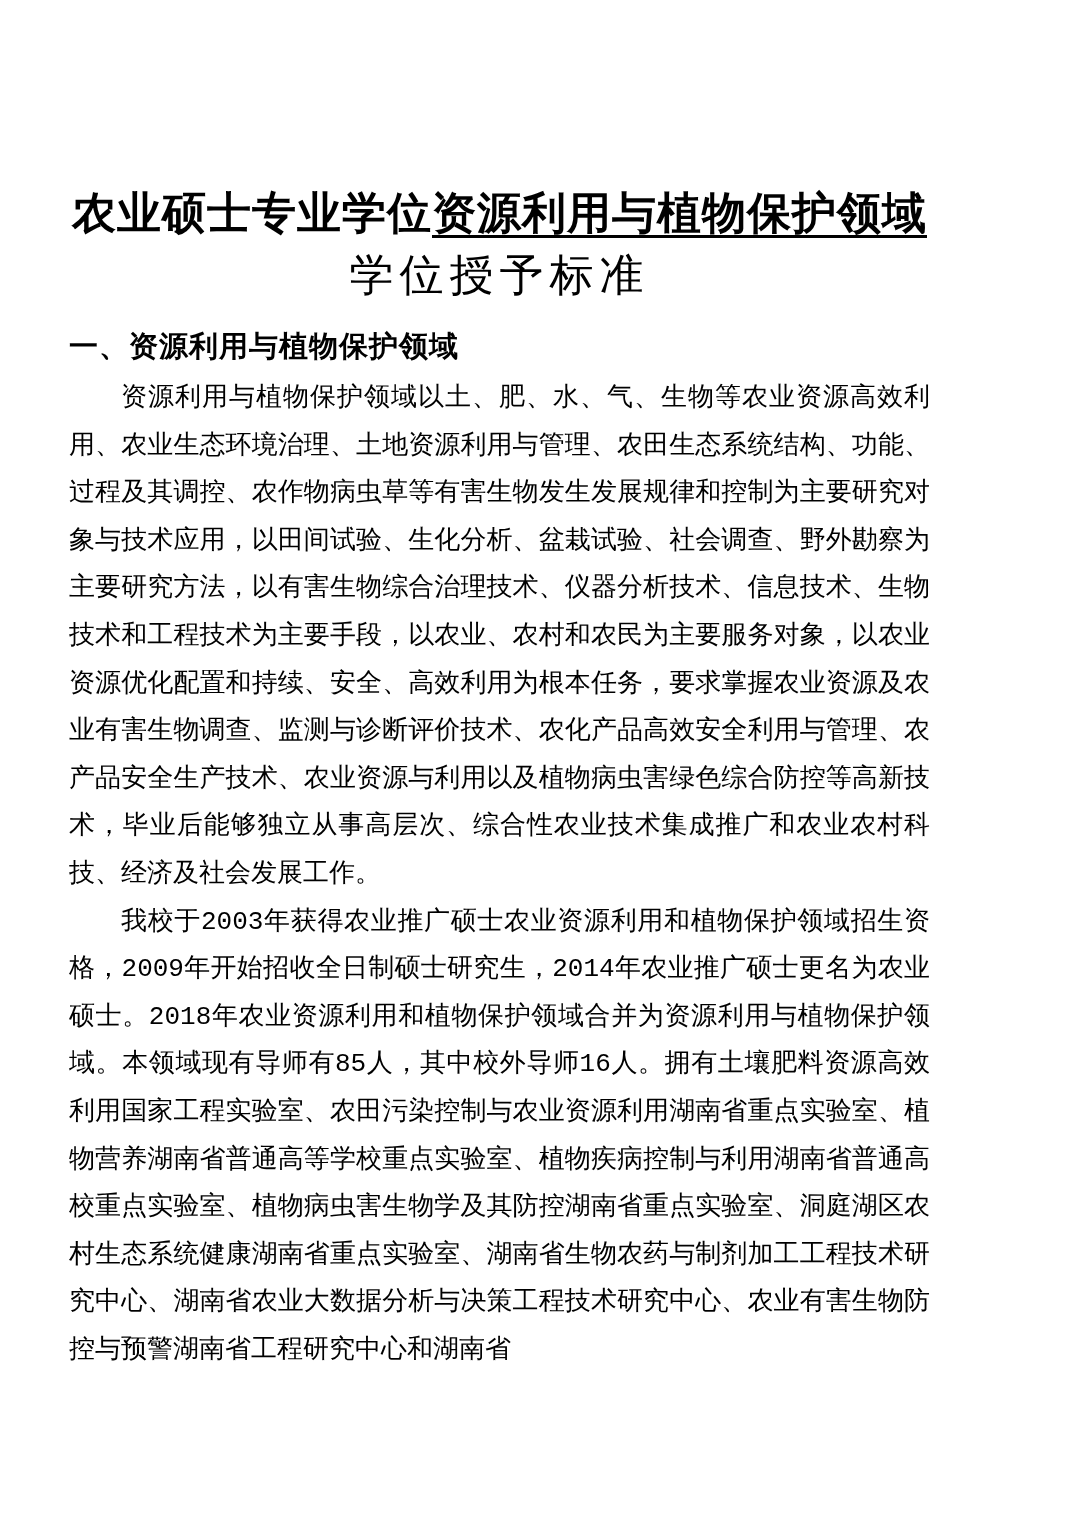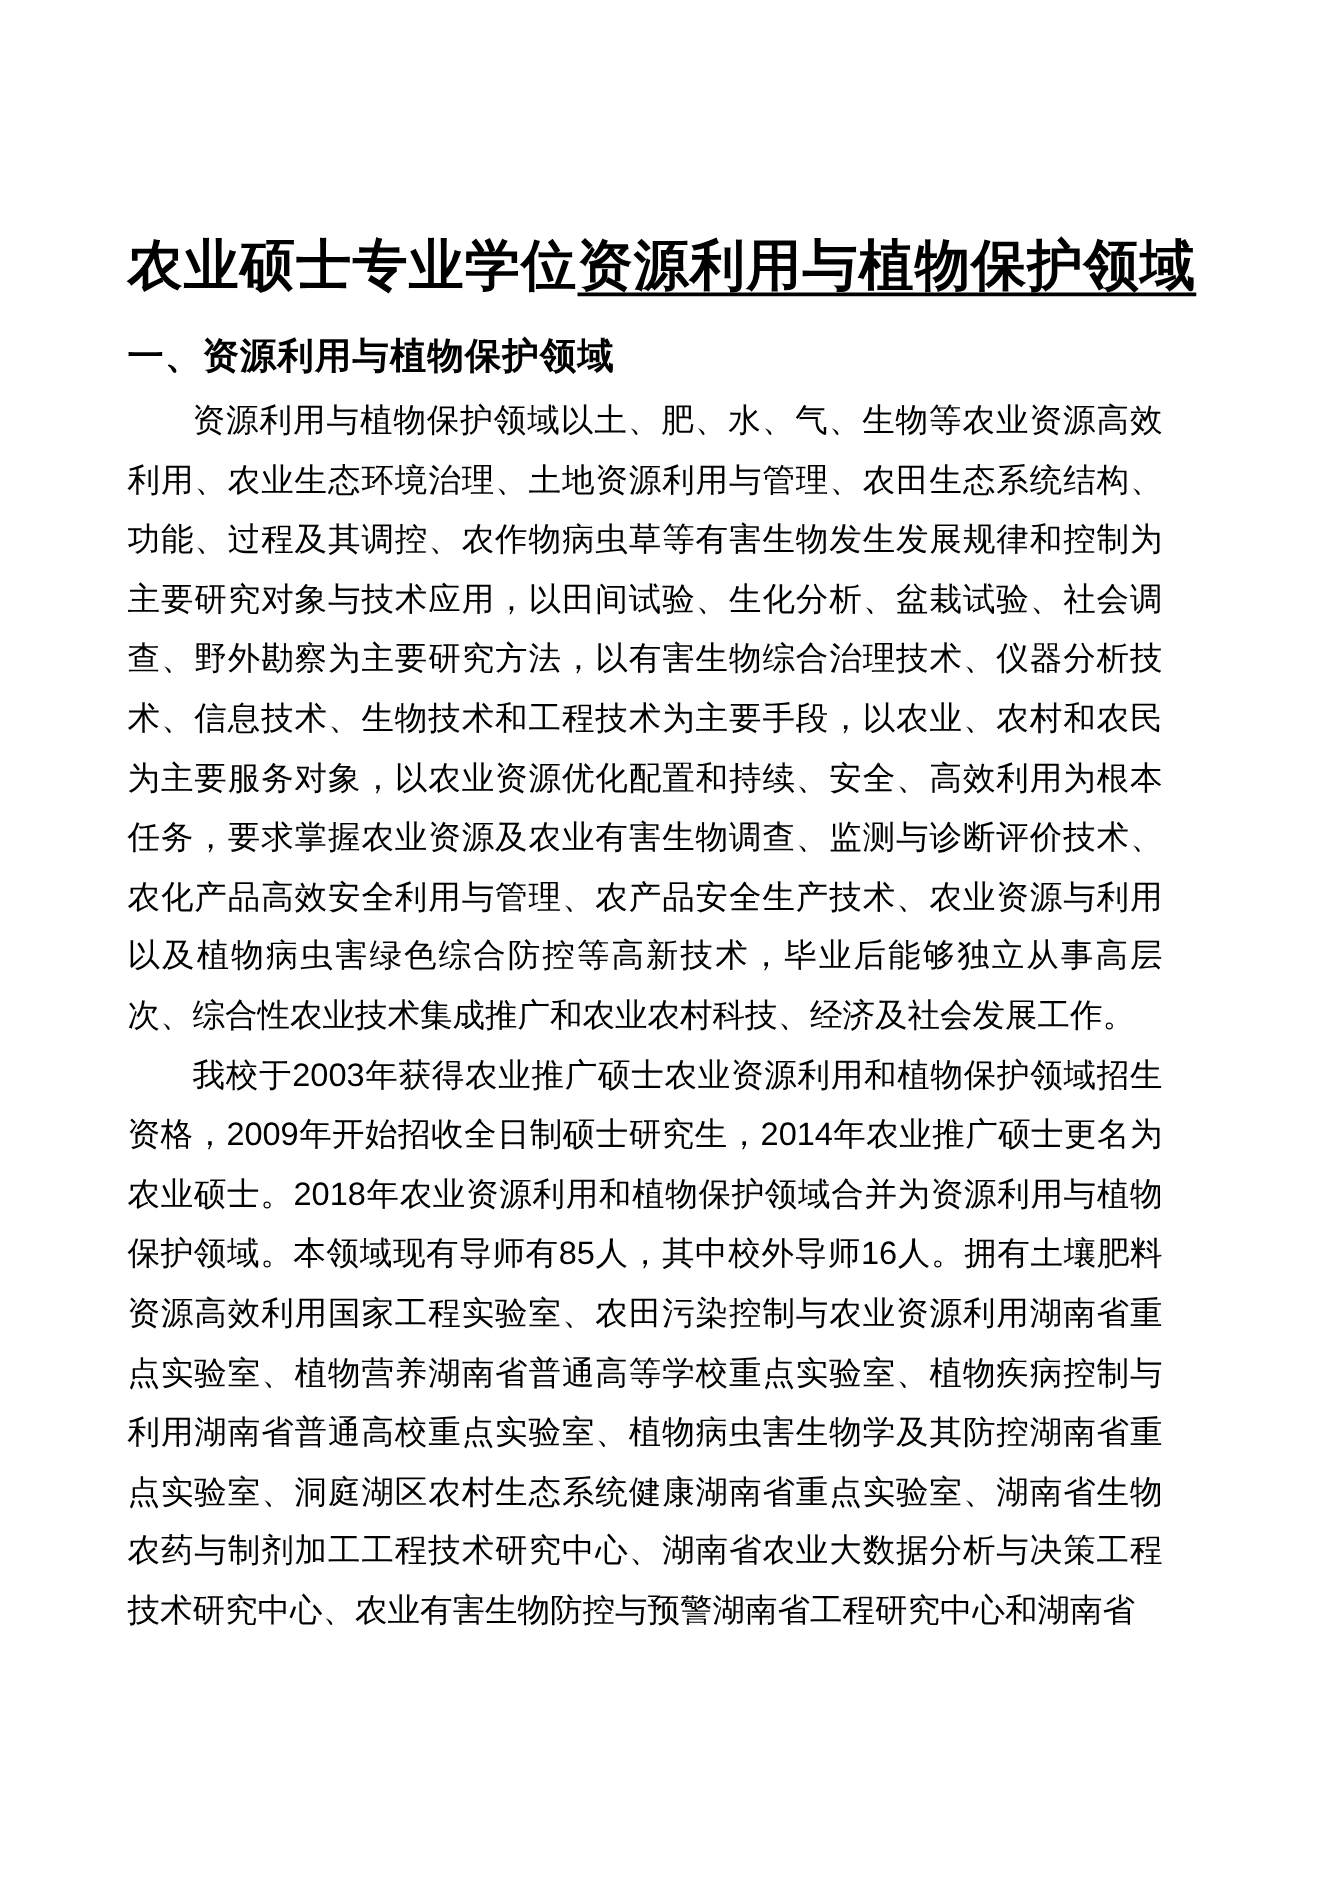--- a/index.html
+++ b/index.html
@@ -12,21 +12,21 @@
     width: 1074px;
     height: 1520px;
     background: #ffffff;
     color: #000000;
     overflow: hidden;
     box-sizing: border-box;
   }
   .content {
     box-sizing: border-box;
     width: 100%;
-    padding: 0 144px 0 102px;
+    padding: 0 144px 0 69px;
   }
   
   .doc-title {
     margin-top: 182px;
     text-align: center;
     font-size: 44px;
     line-height: 62px;
   }
   .title-line1 {
     font-family: "DejaVu Sans", "Liberation Sans", sans-serif;
@@ -49,40 +49,41 @@
     margin-top: 20px;
     font-family: "DejaVu Sans", "Liberation Sans", sans-serif;
     font-weight: 700;
     font-size: 29px;
     line-height: 40px;
     letter-spacing: 1px;
   }
   
   .body-text {
     margin-top: 9px;
-    font-family: Liberation Sans, sans-serif;
+    font-family: Liberation Mono, monospace;
     font-size: 26px;
     line-height: 47.6px;
     text-align: justify;
     text-justify: inter-ideograph;
   }
   .body-text p {
     margin: 0;
     padding: 0;
     text-indent: 2em;
   }
 </style>
 </head>
 <body>
 
 <div class="page">
   <div class="content">
 
     <div class="doc-title">
       <div class="title-line1"><span>农业硕士专业学位</span><span class="underlined">资源利用与植物保护领域</span></div>
+      <div class="title-line2">学位授予标准</div>
     </div>
 
     <div class="section-heading">一、资源利用与植物保护领域</div>
 
     <div class="body-text">
       <p>资源利用与植物保护领域以土、肥、水、气、生物等农业资源高效利用、农业生态环境治理、土地资源利用与管理、农田生态系统结构、功能、过程及其调控、农作物病虫草等有害生物发生发展规律和控制为主要研究对象与技术应用，以田间试验、生化分析、盆栽试验、社会调查、野外勘察为主要研究方法，以有害生物综合治理技术、仪器分析技术、信息技术、生物技术和工程技术为主要手段，以农业、农村和农民为主要服务对象，以农业资源优化配置和持续、安全、高效利用为根本任务，要求掌握农业资源及农业有害生物调查、监测与诊断评价技术、农化产品高效安全利用与管理、农产品安全生产技术、农业资源与利用以及植物病虫害绿色综合防控等高新技术，毕业后能够独立从事高层次、综合性农业技术集成推广和农业农村科技、经济及社会发展工作。</p>
       <p>我校于2003年获得农业推广硕士农业资源利用和植物保护领域招生资格，2009年开始招收全日制硕士研究生，2014年农业推广硕士更名为农业硕士。2018年农业资源利用和植物保护领域合并为资源利用与植物保护领域。本领域现有导师有85人，其中校外导师16人。拥有土壤肥料资源高效利用国家工程实验室、农田污染控制与农业资源利用湖南省重点实验室、植物营养湖南省普通高等学校重点实验室、植物疾病控制与利用湖南省普通高校重点实验室、植物病虫害生物学及其防控湖南省重点实验室、洞庭湖区农村生态系统健康湖南省重点实验室、湖南省生物农药与制剂加工工程技术研究中心、湖南省农业大数据分析与决策工程技术研究中心、农业有害生物防控与预警湖南省工程研究中心和湖南省</p>
     </div>
 
   </div>

